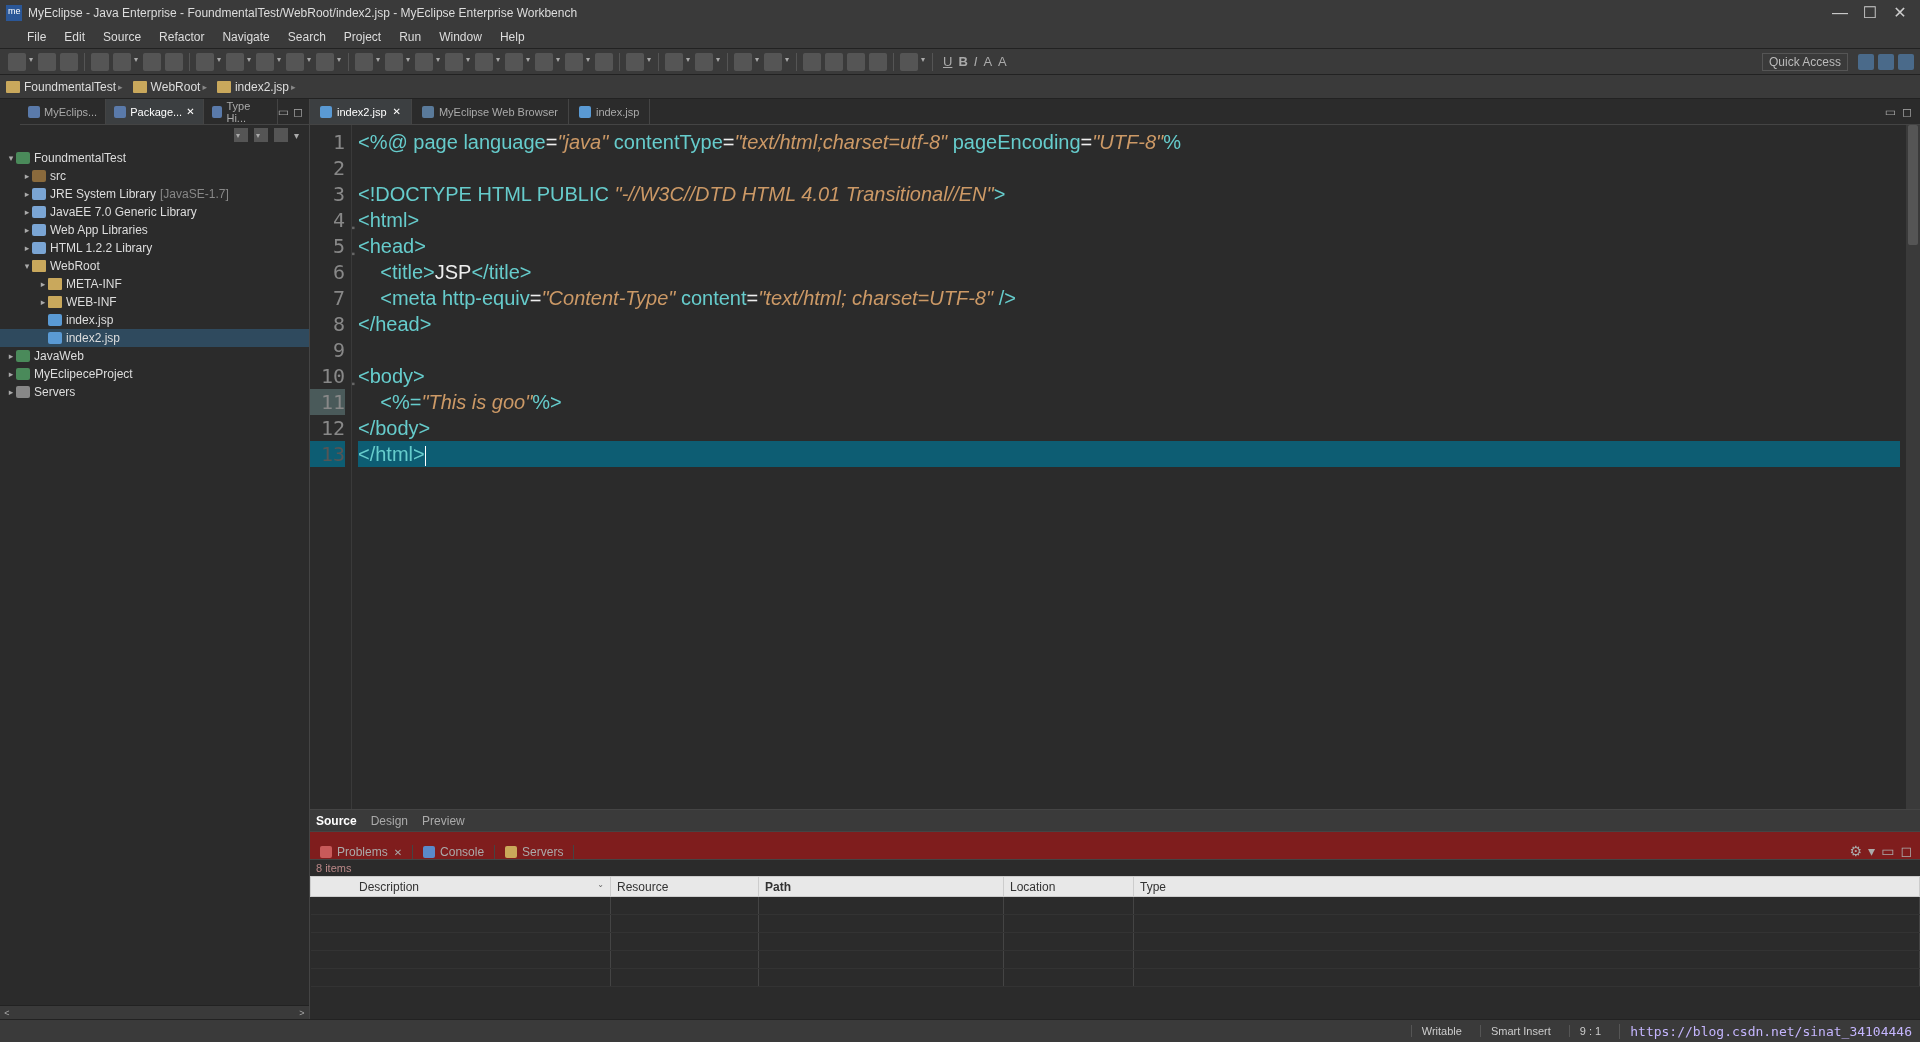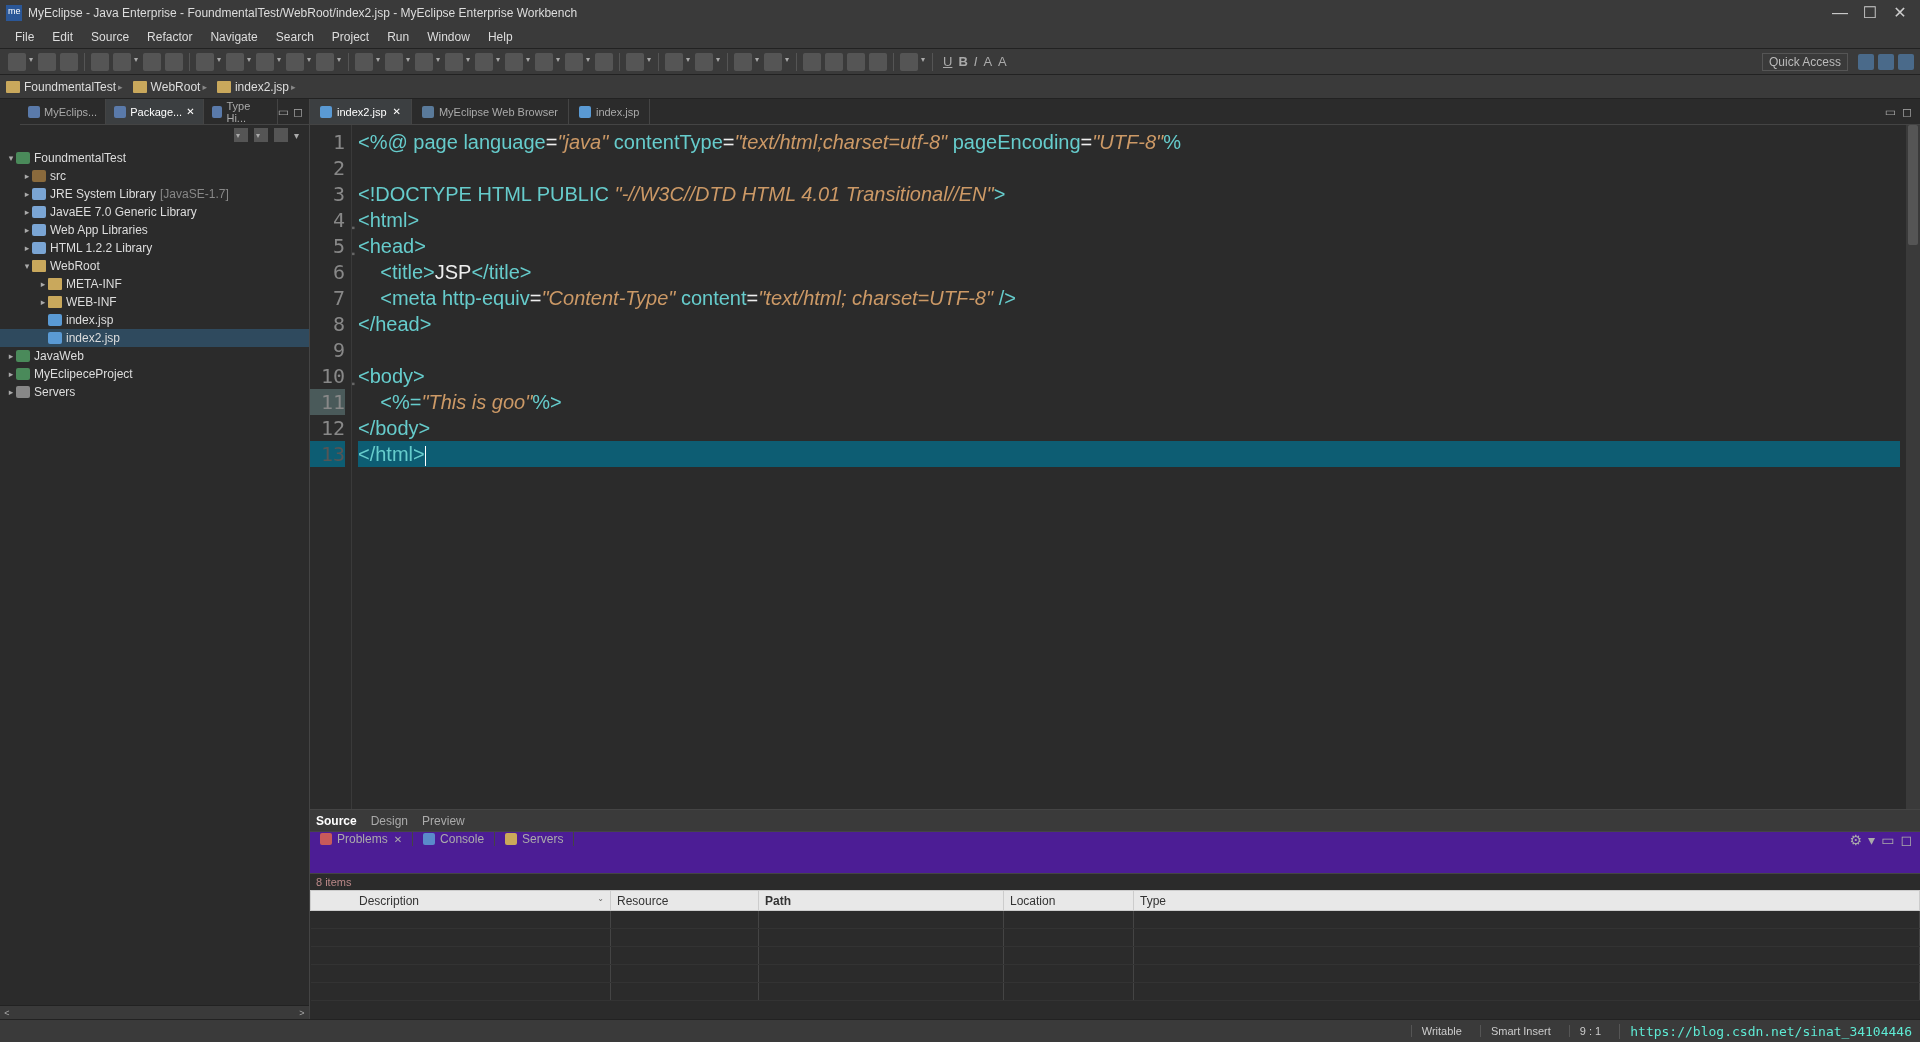--- a/index.html
+++ b/index.html
@@ -7,21 +7,21 @@
 
 
 .titlebar { background: #3a3a3a; height: 25px; display: flex; align-items: center; padding: 0 6px; }
 .titlebar .logo { width: 16px; height: 16px; background: #2b5797; margin-right: 6px; position: relative; }
 .titlebar .logo::after { content: "me"; font-size: 9px; color: #fff; position: absolute; top: 1px; left: 2px; }
 .titlebar .title { color: #ddd; font-size: 12px; flex: 1; }
 .titlebar .wbtns { display: flex; gap: 18px; margin-right: 8px; }
 .titlebar .wbtn { width: 12px; height: 12px; color: #ccc; cursor: pointer; display:flex; align-items:center; justify-content:center; font-size: 16px; }
 
 
-.menubar { background: #3a3a3a; height: 24px; display: flex; align-items: center; padding: 0 6px; border-bottom: 1px solid #222; }
+.menubar { background: #3a3a3a; height: 24px; display: flex; align-items: center; padding: 0 18px; border-bottom: 1px solid #222; }
 .menubar .mitem { padding: 3px 9px; color: #ddd; cursor: pointer; }
 
 
 .toolbar { background: #3a3a3a; height: 26px; display: flex; align-items: center; padding: 0 6px; border-bottom: 1px solid #222; }
 .toolbar .tbtn { width: 18px; height: 18px; margin: 0 2px; background: #555; border-radius: 2px; cursor: pointer; position: relative; }
 .toolbar .tbtn.dd::after { content: "▾"; position: absolute; right: -7px; top: 2px; font-size: 8px; color: #aaa; }
 .tbtn.dd { margin-right: 10px; }
 .toolbar .sep { width: 1px; height: 18px; background: #555; margin: 0 4px; }
 .toolbar .qaccess { margin-left: auto; padding: 1px 6px; border: 1px solid #555; color: #bbb; margin-right: 10px; }
 .toolbar .pbtns { display: flex; gap: 4px; }
@@ -96,42 +96,42 @@
 
 .vscroll { width: 14px; background: #3a3a3a; position: relative; }
 .vscroll .thumb { position: absolute; top: 0; left: 2px; width: 10px; height: 120px; background: #555; border-radius: 2px; }
 
 .emodes { height: 22px; background: #3a3a3a; display: flex; align-items: center; padding: 0 6px; border-top: 1px solid #444; gap: 14px; }
 .emodes .m { color: #aaa; cursor: pointer; font-size: 12px;}
 .emodes .m.active { color: #fff; font-weight: bold; }
 
 
 .bottom { height: 188px; background: #2b2b2b; border-top: 1px solid #444; display: flex; flex-direction: column; }
-.btabs { height: 42px; display: flex; align-items: flex-start; background: #4c1d95; border-bottom: 1px solid #444; }
+.btabs { height: 28px; display: flex; align-items: flex-end; background: #7f1d1d; border-bottom: 1px solid #444; }
 .btab { display: flex; align-items: center; padding: 0 10px; color: #aaa; cursor: pointer; border-right: 1px solid #444; font-size: 12px; }
 .btab .bi { width: 12px; height: 12px; margin-right: 5px; border-radius: 2px; }
 .bi.prob { background: #c85a5a; }
 .bi.cons { background: #5a8aca; }
 .bi.serv { background: #caa85a; }
 .btab .x { margin-left: 6px; font-size: 10px; }
 .btabs .bctrl { margin-left: auto; display: flex; align-items: center; gap: 6px; padding-right: 8px; color: #aaa; font-size: 14px; }
 .btabs .bctrl span { cursor: pointer; }
 
 .bcount { padding: 2px 6px; color: #b88; font-size: 11px; }
 .btable { flex: 1; background: #2b2b2b; overflow: auto; }
 .btable table { width: 100%; border-collapse: collapse; font-size: 12px; }
 .btable th { background: #e8e8e8; color: #333; text-align: left; padding: 2px 6px; border: 1px solid #ccc; font-weight: normal; height: 20px; }
 .btable th .sort { float: right; font-size: 8px; color: #666; }
 .btable td { border-right: 1px solid #444; border-bottom: 1px solid #333; height: 18px; padding: 0 6px; }
 
 
 .statusbar { height: 23px; background: #3a3a3a; display: flex; align-items: center; padding: 0 8px; font-size: 11px; color: #ccc; border-top: 1px solid #222; }
 .statusbar .sitem { margin-left: 18px; border-left: 1px solid #555; padding-left: 10px;}
 .statusbar .spacer { flex: 1; }
-.statusbar .watermark { color: #5eead4; font-family: Consolas, monospace; font-size: 13px; }
+.statusbar .watermark { color: #c4b5fd; font-family: Consolas, monospace; font-size: 13px; }
 
 
 .fmt { display: flex; gap: 6px; padding: 0 6px; align-items: center; color: #aaa; font-family: Georgia, serif; font-size: 13px; }
 .fmt span { cursor: pointer; }
 </style>
 </head>
 <body>
 
 <div class="titlebar">
   <div class="logo"></div>

